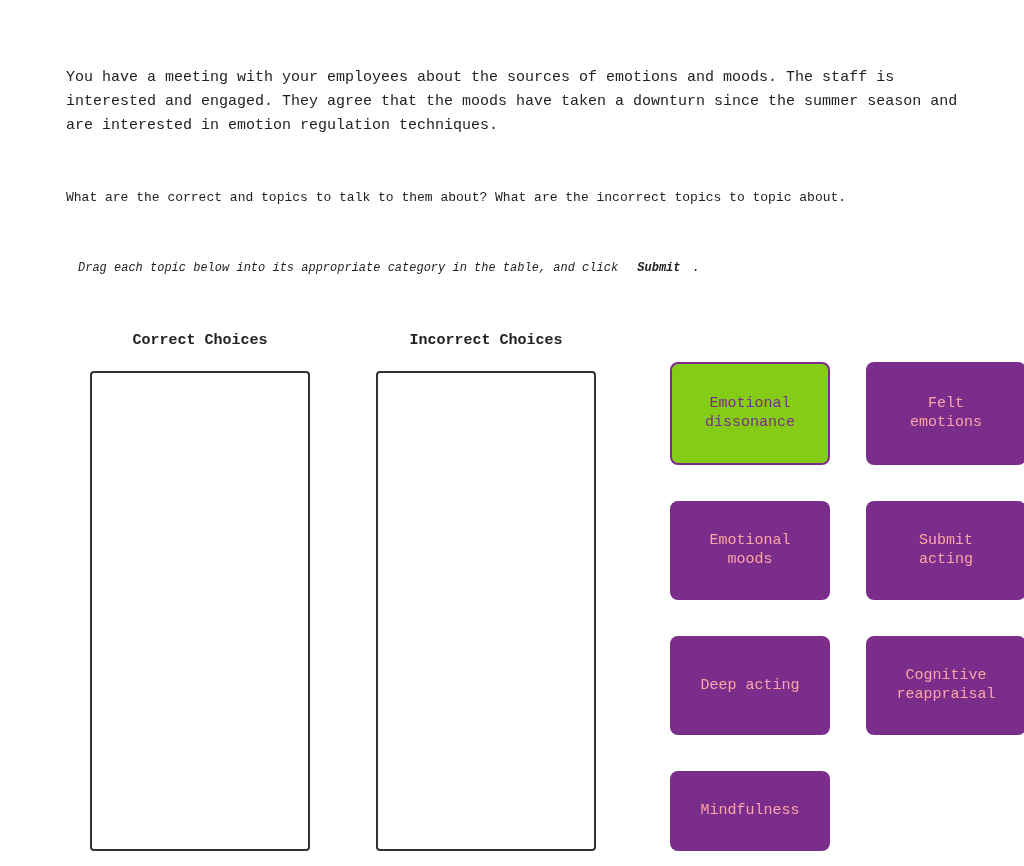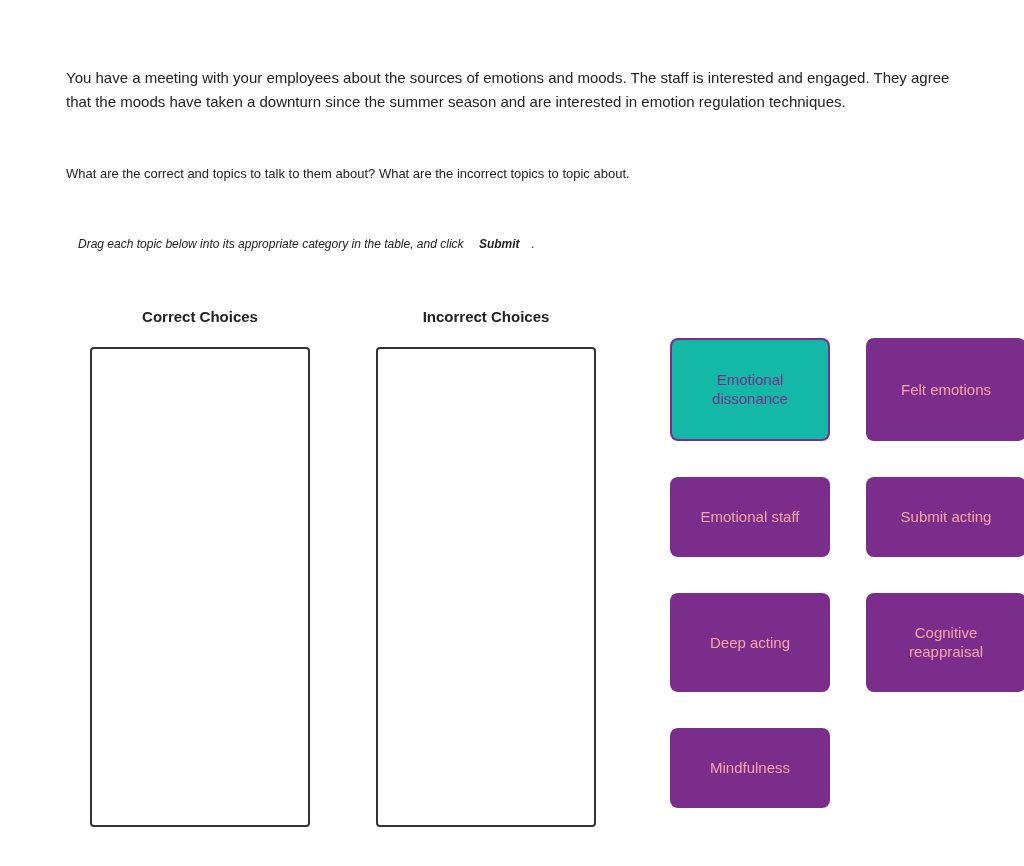--- a/index.html
+++ b/index.html
@@ -1,18 +1,19 @@
 <!DOCTYPE html>
 <html><head>
   <meta charset="utf-8">
   <style>
     * {
       box-sizing: border-box;
       margin: 12px;
       padding: 0;
+      font-family: Liberation Mono, monospace;
     }
 
     body {
       font-family: Arial, sans-serif;
       background: #ffffff;
       color: #222;
       padding: 30px 30px 30px 30px;
       width: 1024px;
       min-height: 866px;
     }
@@ -95,21 +96,21 @@
       min-width: 160px;
       min-height: 80px;
       display: flex;
       align-items: center;
       justify-content: center;
       line-height: 1.3;
       user-select: none;
     }
 
     .topic-btn.selected {
-      background-color: #14b8a6;
+      background-color: #84cc16;
       color: #7b2d8b;
       border: 2.5px solid #7b2d8b;
       text-align: center;
     }
 
     .mindfulness-row {
       grid-column: 1 / 2;
       justify-self: center;
     }
   </style>
@@ -141,21 +142,21 @@
   <div class="topics-grid">
 
     <div class="topic-btn selected">
       <span>Emotional dissonance</span>
     </div>
     <div class="topic-btn">
       <span>Felt emotions</span>
     </div>
 
     <div class="topic-btn">
-      <span>Emotional staff</span>
+      <span>Emotional moods</span>
     </div>
     <div class="topic-btn">
       <span>Submit acting</span>
     </div>
 
 
     <div class="topic-btn">
       <span>Deep acting</span>
     </div>
     <div class="topic-btn">

